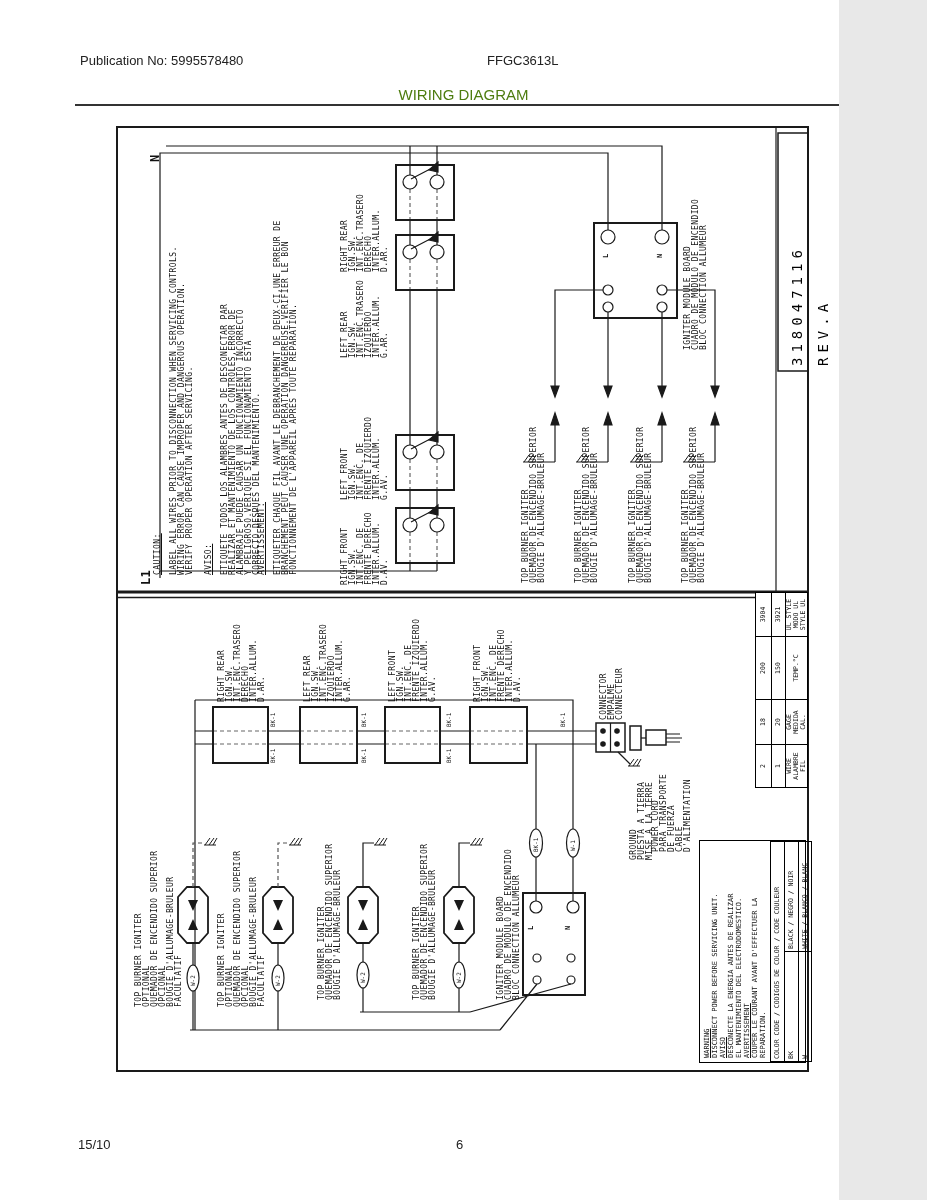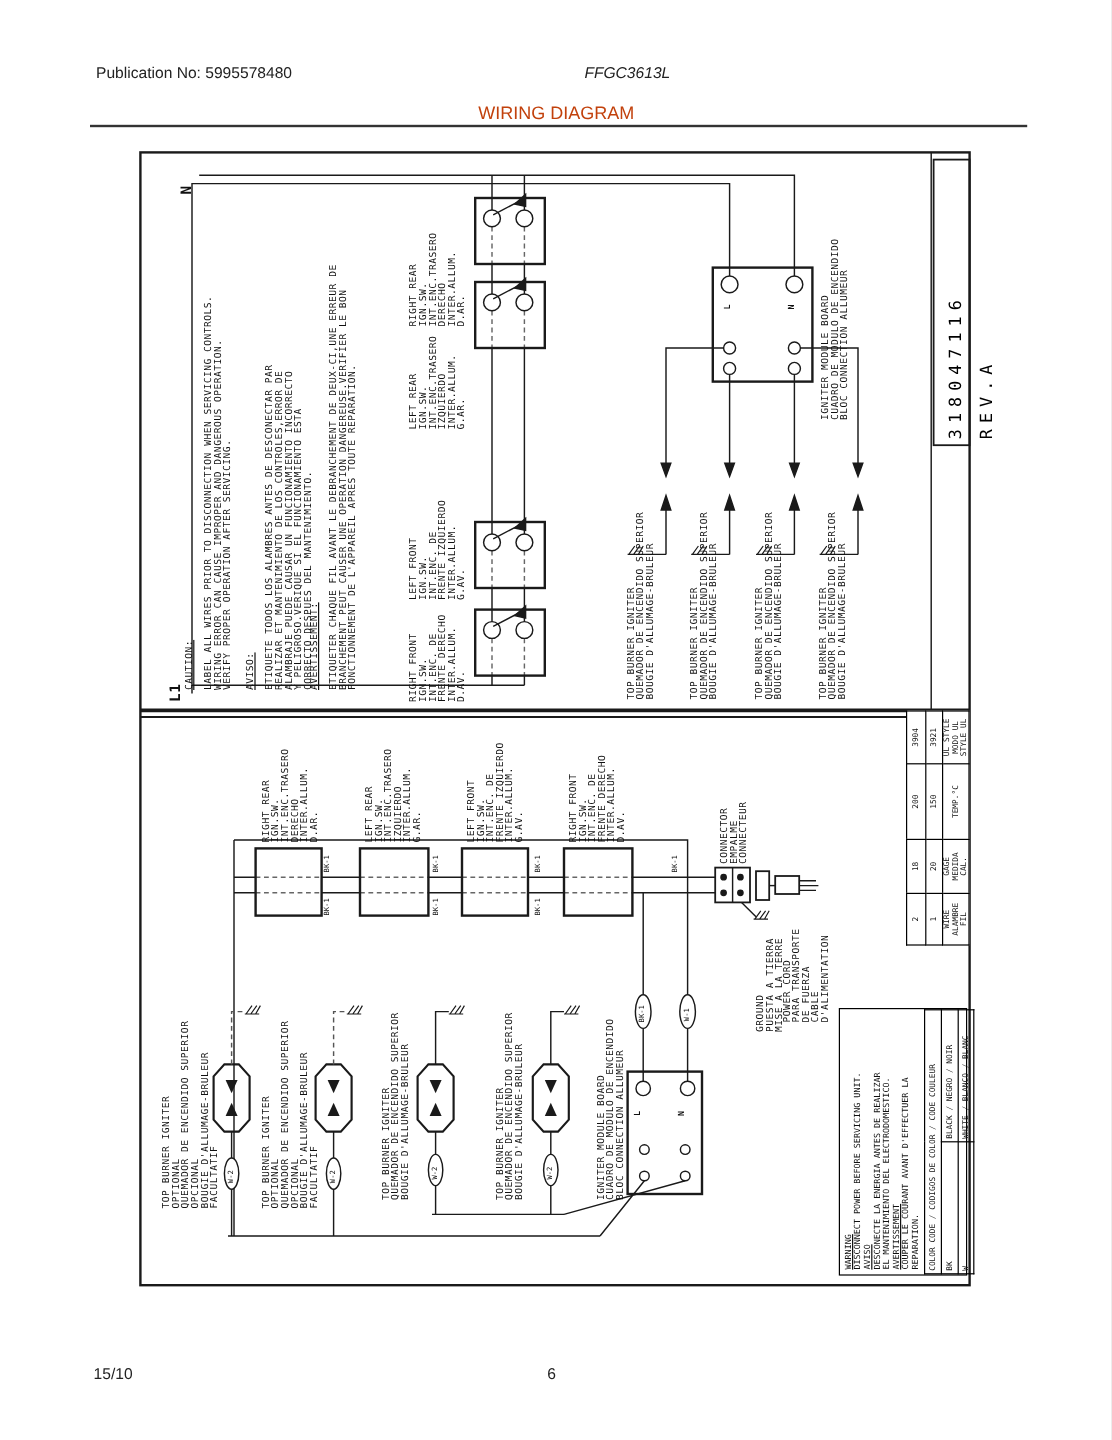--- a/index.html
+++ b/index.html
@@ -1,19 +1,19 @@
 <!DOCTYPE html>
 <html><head>
 <meta charset="utf-8">
 <style>
   html,body{margin:0;padding:0;background:#e8e8e8;}
-  .page{position:relative;width:926px;height:1200px;background:#ffffff;overflow:hidden;
+  .page{position:relative;width:839px;height:1200px;background:#ffffff;overflow:hidden;
         font-family:"Liberation Sans",sans-serif;color:#111;}
   .htext{position:absolute;font-size:13px;color:#222;}
-  .title{position:absolute;left:0;width:927px;text-align:center;font-size:15px;color:#c2410c;}
+  .title{position:absolute;left:0;width:927px;text-align:center;font-size:15px;color:#4d7c0f;}
   .rule{position:absolute;left:75px;top:104px;width:781px;height:2px;background:#333;}
   svg.wires{position:absolute;left:0;top:0;pointer-events:none;}
   
   .vt{position:absolute;transform:rotate(-90deg);transform-origin:0 0;
       font:8px/8px "DejaVu Sans Mono",monospace;letter-spacing:0.4px;
       white-space:pre-line;color:#111;}
   .vt .blk{display:block;white-space:pre-line;}
   .u{text-decoration:underline;}
   .vt.big{font:12px/12px "DejaVu Sans Mono",monospace;font-weight:bold;}
   .vt.term{font:7px/7px "DejaVu Sans Mono",monospace;font-weight:bold;}
@@ -31,21 +31,21 @@
   table.ctbl td{border:1px solid #000;font:6.5px/7px "DejaVu Sans Mono",monospace;
       padding:1px 2px;white-space:nowrap;}
   .foot{position:absolute;font-size:13px;color:#222;}
 </style>
 </head>
 <body>
 
 <div class="page">
 
   <div class="htext" style="left:80px;top:53px;">Publication No: 5995578480</div>
-  <div class="htext" style="left:487px;top:53px;font-style:italic;">FFGC3613L</div>
+  <div class="htext" style="left:487px;top:53px;">FFGC3613L</div>
   <div class="title" style="top:86px;">WIRING DIAGRAM</div>
   <div class="rule"></div>
 
   <svg class="wires" width="927" height="1200" viewBox="0 0 927 1200" fill="none" stroke="#1a1a1a" stroke-width="1.2">
     <defs>
       <g id="gnd" stroke="#1a1a1a" stroke-width="1">
         <path d="M0 0 H12 M1 0 L6 -7 M5 0 L10 -7 M9 0 L13 -7"></path>
       </g>
     </defs>
 

